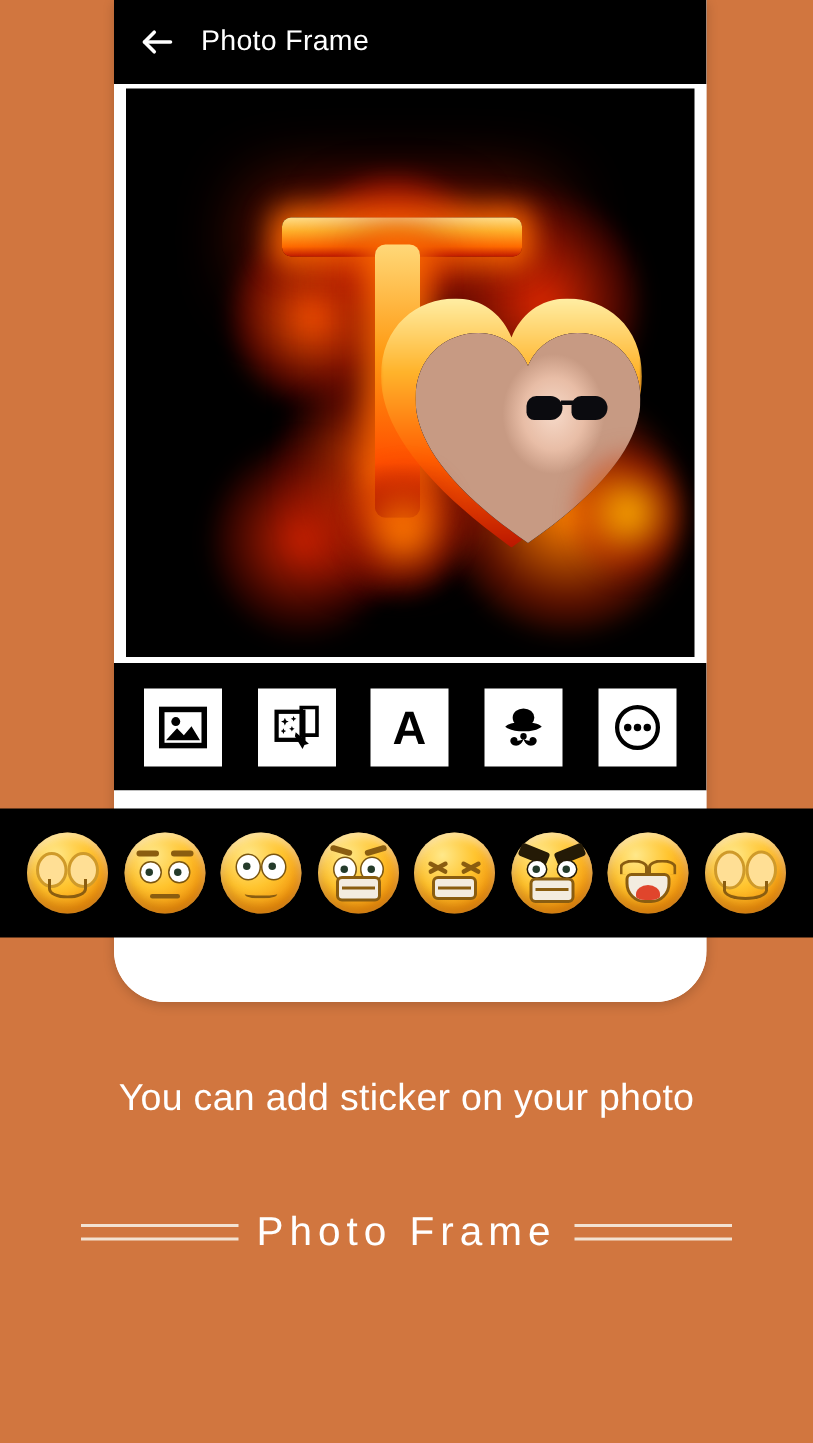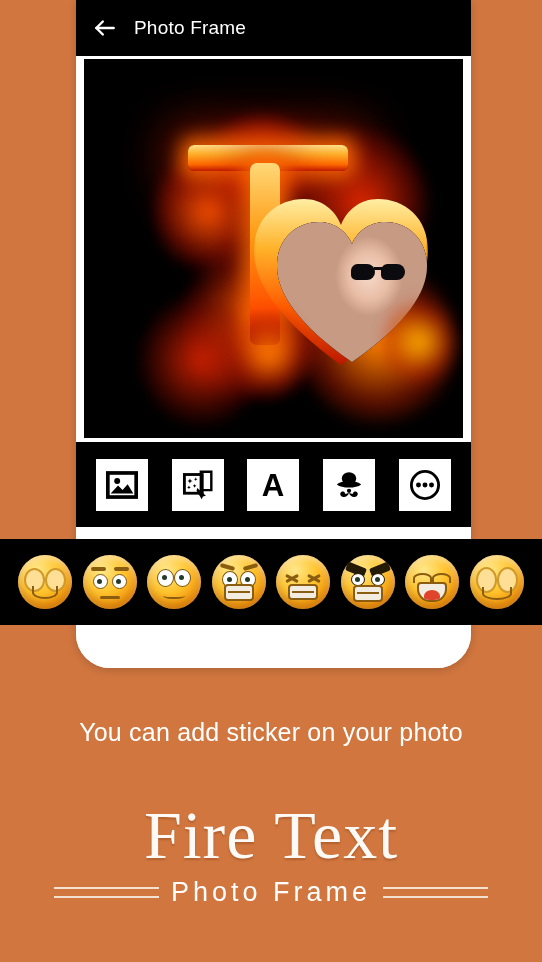--- a/index.html
+++ b/index.html
@@ -558,19 +558,18 @@
   <div class="emoji">
     <span class="droop l" style="top:12px;height:22px"></span>
     <span class="droop r" style="top:12px;height:22px"></span>
     <span class="mouth mouth-frown" style="bottom:9px;width:26px"></span>
   </div>
 </div>
 
 <div id="tagline">You can add sticker on your photo</div>
 
 <div id="brand">
-  <div id="brand-title">Fire Text</div>
   <div id="brand-sub-row">
     <span class="brand-rule"></span>
     <span id="brand-subtitle">Photo Frame</span>
     <span class="brand-rule"></span>
   </div>
 </div>
 
 </body></html>

